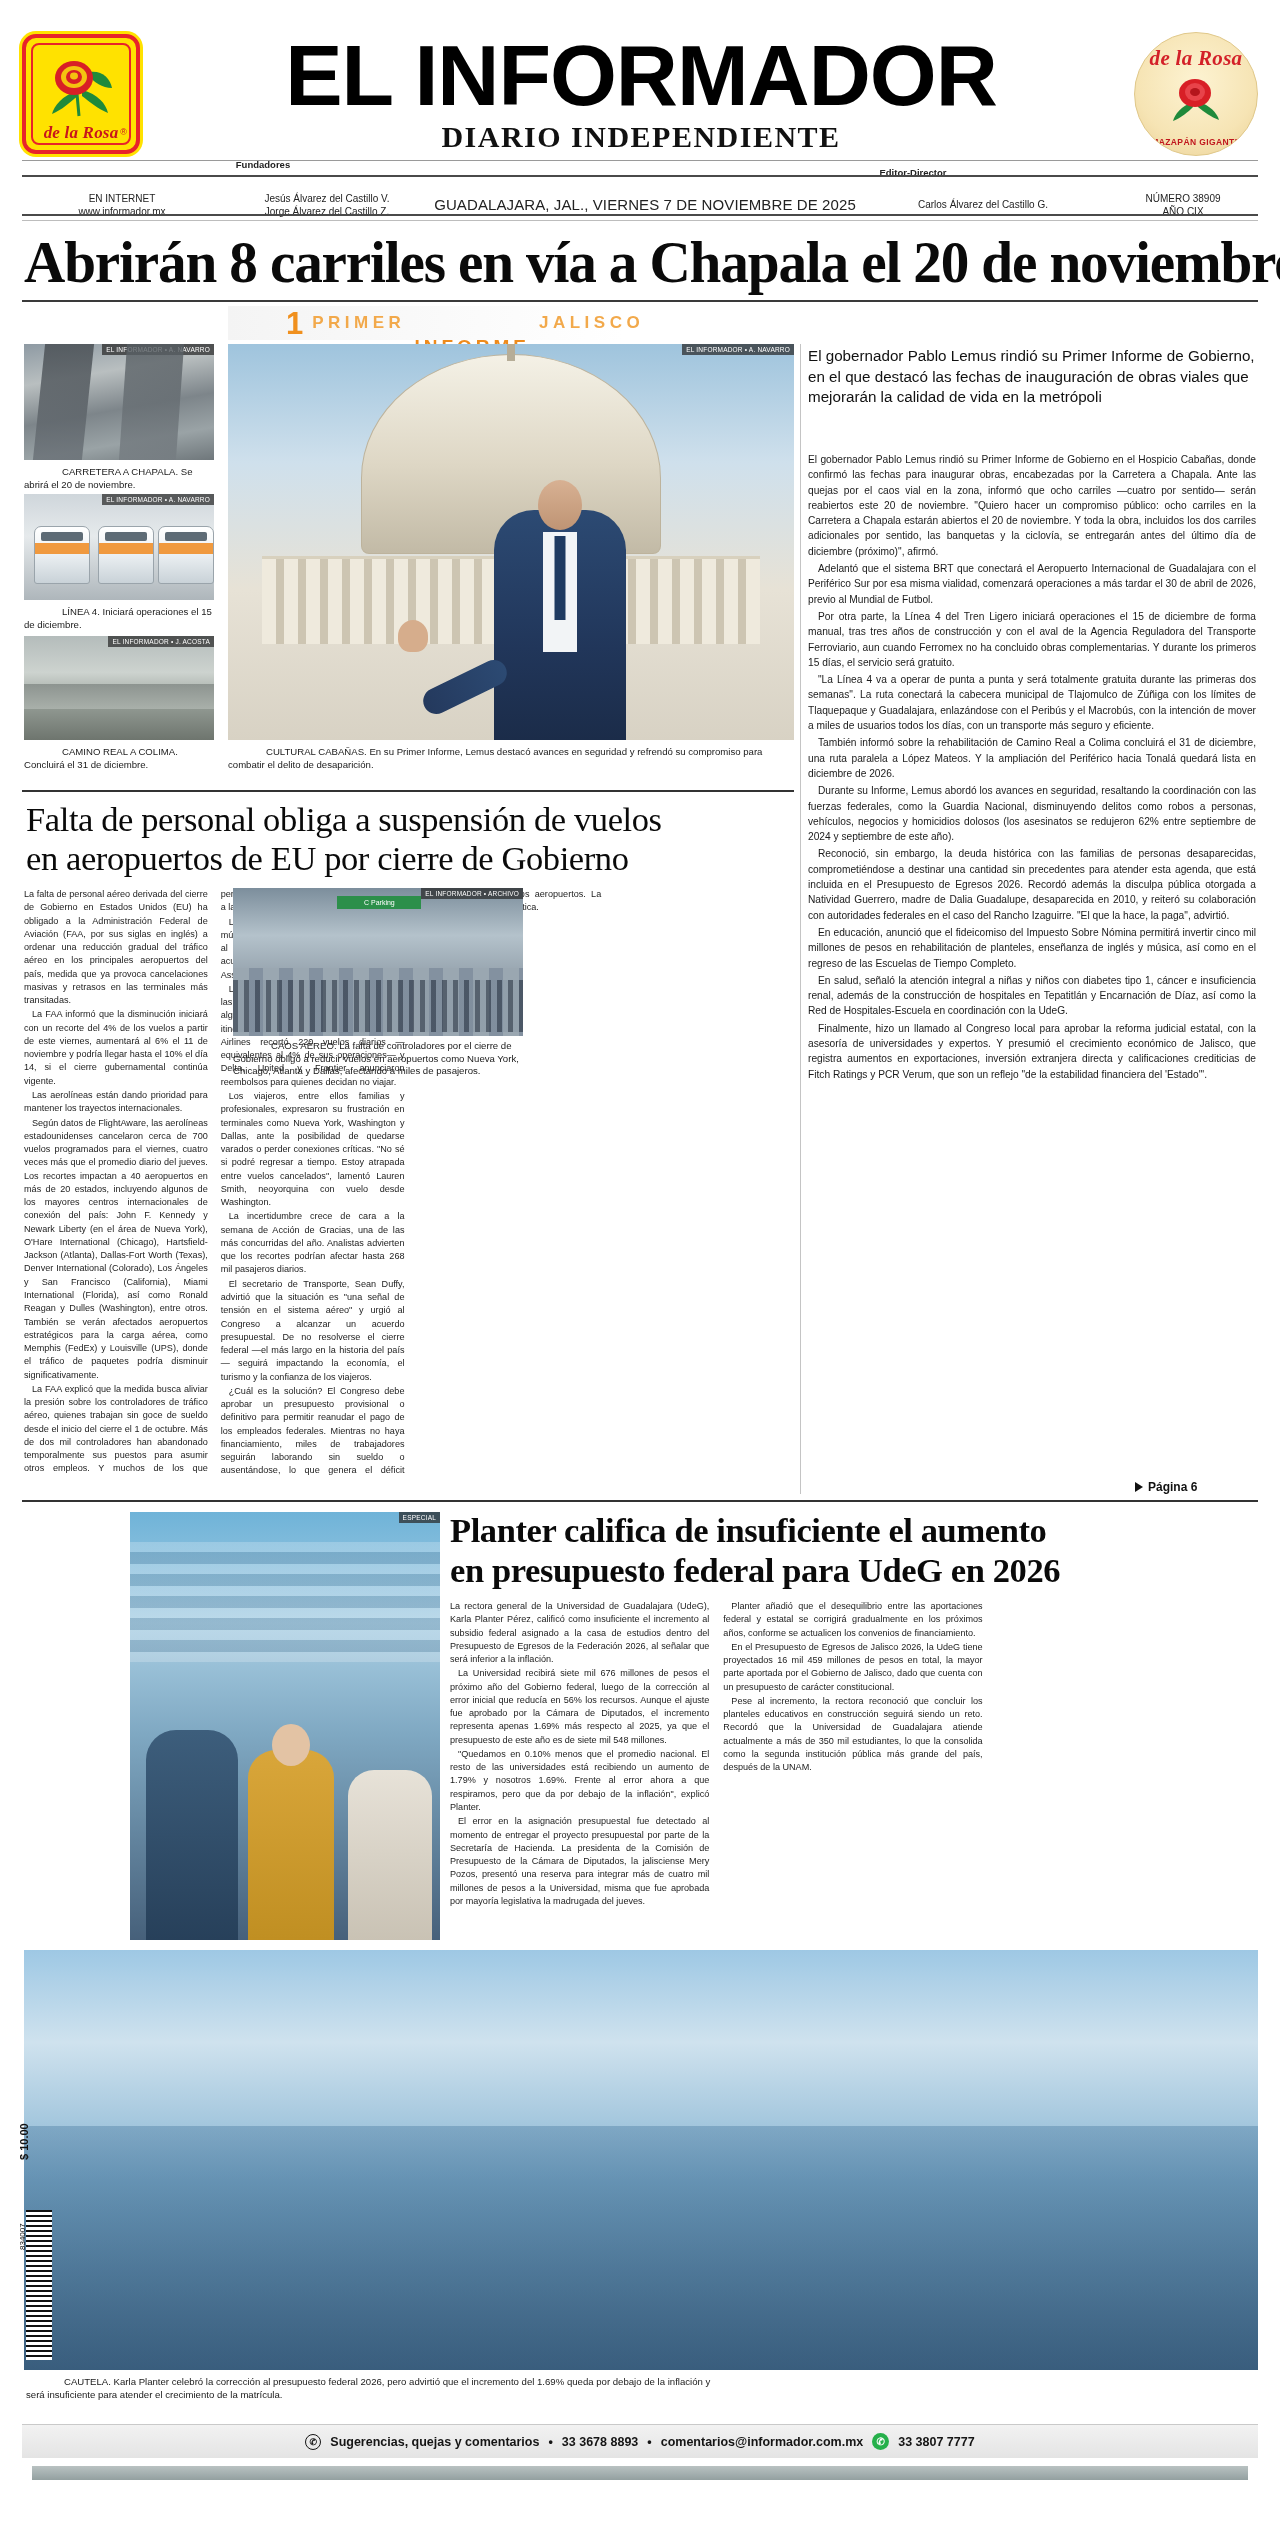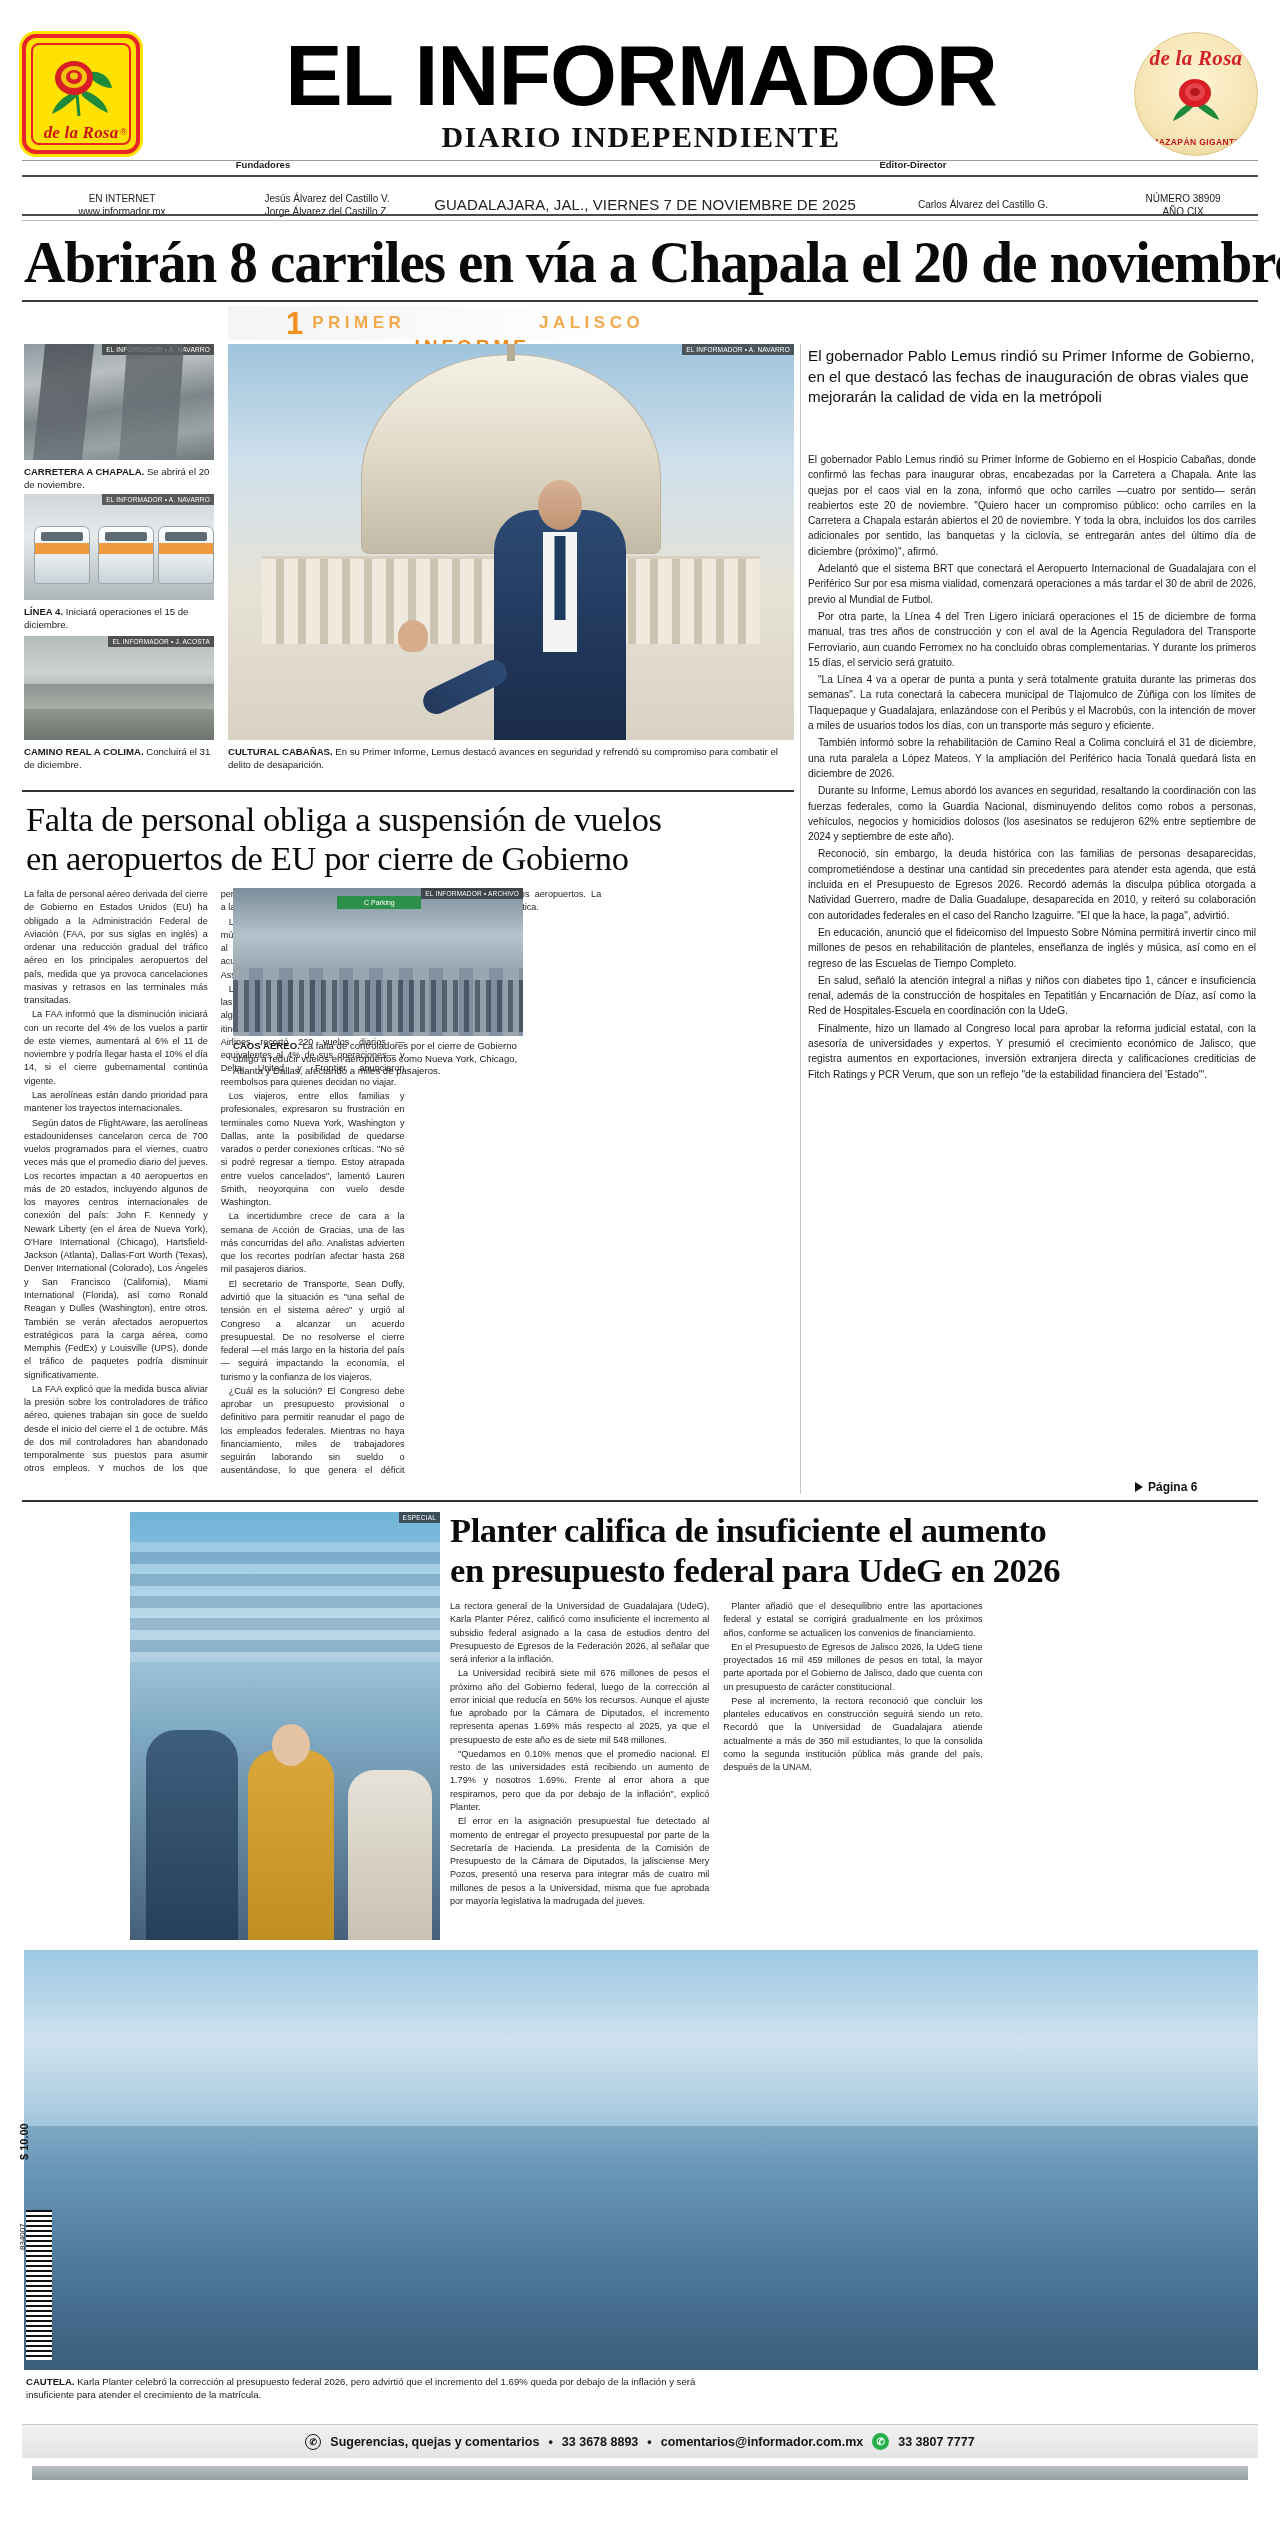--- a/index.html
+++ b/index.html
@@ -85,21 +85,21 @@
   .mazapan .mz-rose { position: absolute; left: 50%; top: 54%; transform: translate(-50%,-50%); }
 
   
   .rule-top { position: absolute; left: 22px; top: 160px; width: 1236px; height: 1px; background:#9a9a9a; }
   .labels-row {
     position: absolute; left: 13px; top: 158px; width: 1236px; height: 16px;
     font-size: 9.5px; font-weight: 700; color: #222;
   }
   .labels-row span { position: absolute; top: 1px; }
   .lbl-fund { left: 160px; width: 180px; text-align: center; }
-  .lbl-ed { left: 800px; width: 200px; text-align: center; }
+  .lbl-ed { left: 800px; width: 200px; text-align: center; margin-top: 8px; }
   .rule-mid { position: absolute; left: 22px; top: 175px; width: 1236px; height: 2px; background:#4a4a4a; }
   .info-bar {
     position: absolute; left: 22px; top: 187px; width: 1236px; height: 36px;
     display: flex; align-items: center;
     font-size: 10px; color: #222;
   }
   .ib { text-align: center; line-height: 1.35; }
   .ib-1 { width: 200px; }
   .ib-2 { width: 210px; }
   .ib-3 { flex: 1 1 auto; font-size: 15px; letter-spacing: .1px; }
@@ -143,21 +143,21 @@
   .credit {
     position: absolute; right: 0; top: 0;
     background: rgba(40,40,40,.72); color: #fff;
     font-size: 6.5px; padding: 2px 4px; letter-spacing: .2px;
     white-space: nowrap;
   }
   .cap {
     position: absolute;
     font-size: 9.6px; line-height: 1.32; color: #1a1a1a;
   }
-  .cap b { font-weight: 700; }
+  .cap b { font-weight: 400; margin-left: 38px; }
 
   .ph-road { left: 24px; top: 344px; width: 190px; height: 116px;
     background: linear-gradient(170deg,#8e9aa3 0%, #b9bfc0 28%, #7d858a 55%, #9aa3a6 78%, #6f777b 100%); }
   .ph-road::before { content:""; position:absolute; left:8%; top:0; width:26%; height:100%;
     background: linear-gradient(180deg,#4a5055,#6b7278); transform: skewX(-6deg); opacity:.85; }
   .ph-road::after { content:""; position:absolute; left:52%; top:0; width:30%; height:100%;
     background: linear-gradient(180deg,#565d62,#767d82); transform: skewX(-4deg); opacity:.8; }
 
   .ph-train { left: 24px; top: 494px; width: 190px; height: 106px;
     background: linear-gradient(180deg,#cfd6db 0%, #e6eaec 40%, #aeb6bb 100%); }

